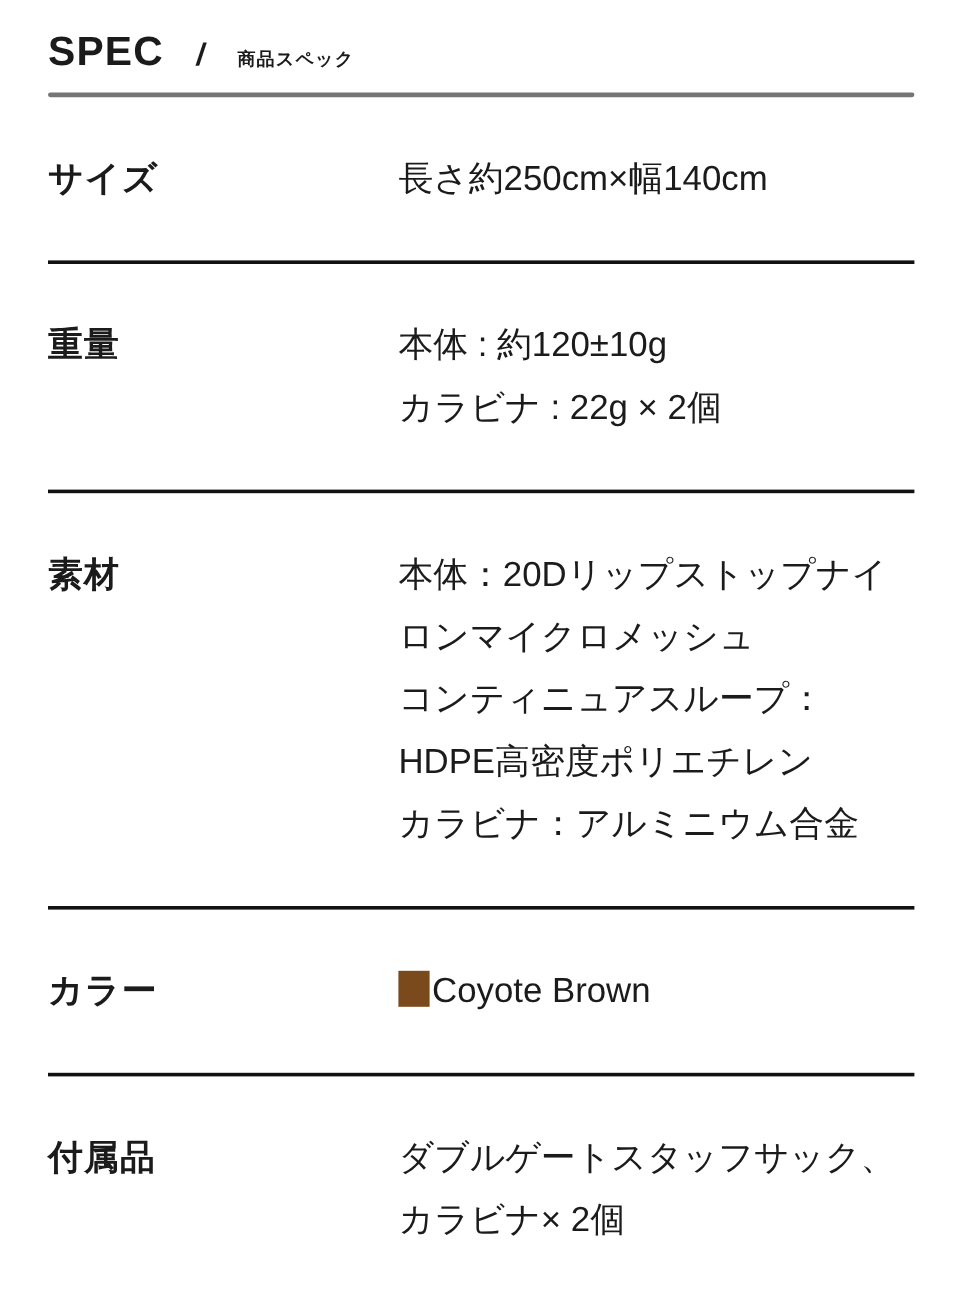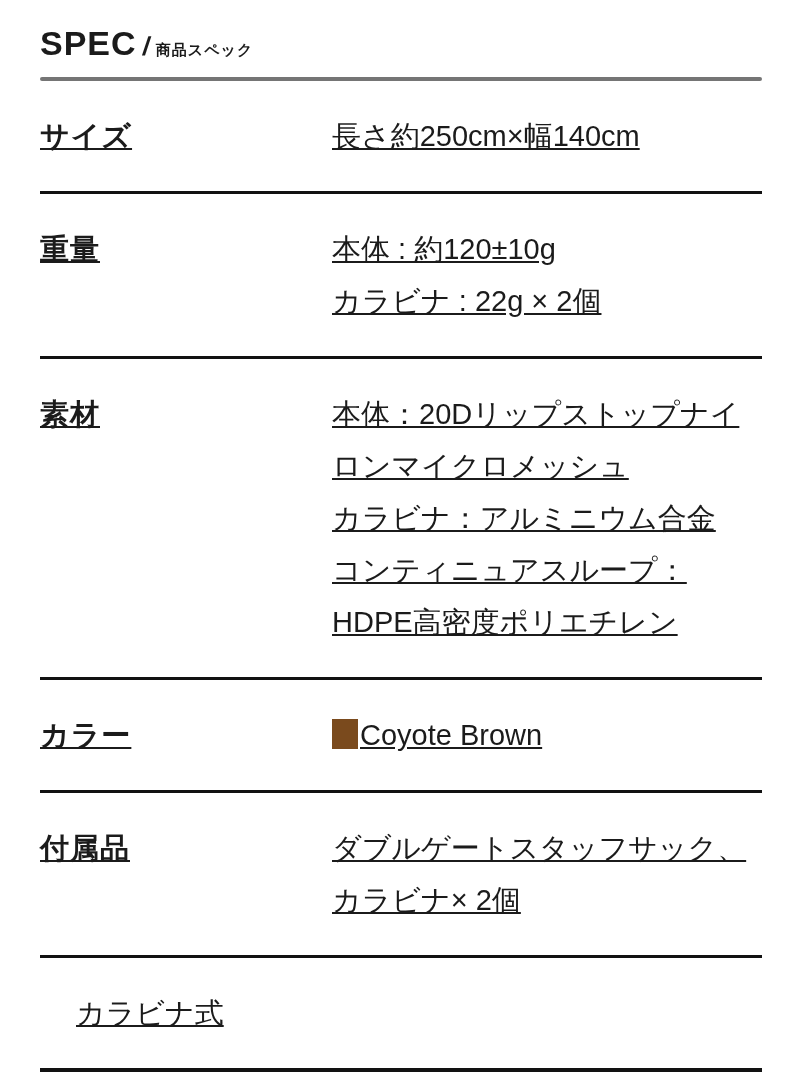--- a/index.html
+++ b/index.html
@@ -17,21 +17,21 @@
     width: 801px;
     height: 1080px;
     background: #ffffff;
     padding: 24px 39px 0 40px;
     overflow: hidden;
   }
   
   .spec-header {
     display: flex;
     align-items: baseline;
-    gap: 6px;
+    gap: 27px;
     white-space: nowrap;
   }
   .t-en {
     font-size: 34px;
     font-weight: 800;
     letter-spacing: 1px;
   }
   .t-sep {
     font-size: 26px;
     font-weight: 700;
@@ -47,23 +47,22 @@
     height: 4px;
     background: var(--header-rule);
     border-radius: 2px;
   }
   
   .spec-table { display: block; }
   .spec-row {
     display: grid;
     grid-template-columns: 256px 1fr;
     align-items: start;
-    padding: 29px 0;
+    padding: 42px 0;
     border-bottom: 3px solid var(--row-rule);
-    text-decoration: underline;
   }
   .spec-row:last-child { border-bottom-width: 4px; }
   .spec-label {
     font-size: 29px;
     font-weight: 700;
     line-height: 52px;
     letter-spacing: 1px;
   }
   .spec-value {
     font-size: 29px;
@@ -110,22 +109,22 @@
     <dd class="spec-value">
           <span class="value-line">本体 : 約120±10g</span>
           <span class="value-line">カラビナ : 22g × 2個</span>
         </dd>
   </div>
 
   <div class="spec-row">
     <dt class="spec-label">素材</dt>
     <dd class="spec-value">
           <span class="value-line">本体：20Dリップストップナイロンマイクロメッシュ</span>
+          <span class="value-line">コンティニュアスループ：HDPE高密度ポリエチレン</span>
           <span class="value-line">カラビナ：アルミニウム合金</span>
-          <span class="value-line">コンティニュアスループ：HDPE高密度ポリエチレン</span>
         </dd>
   </div>
 
   <div class="spec-row">
     <dt class="spec-label">カラー</dt>
     <dd class="spec-value">
           <span class="value-line"><span class="swatch" style="background: rgb(122, 74, 29);"></span><span>Coyote Brown</span></span>
         </dd>
   </div>
 

